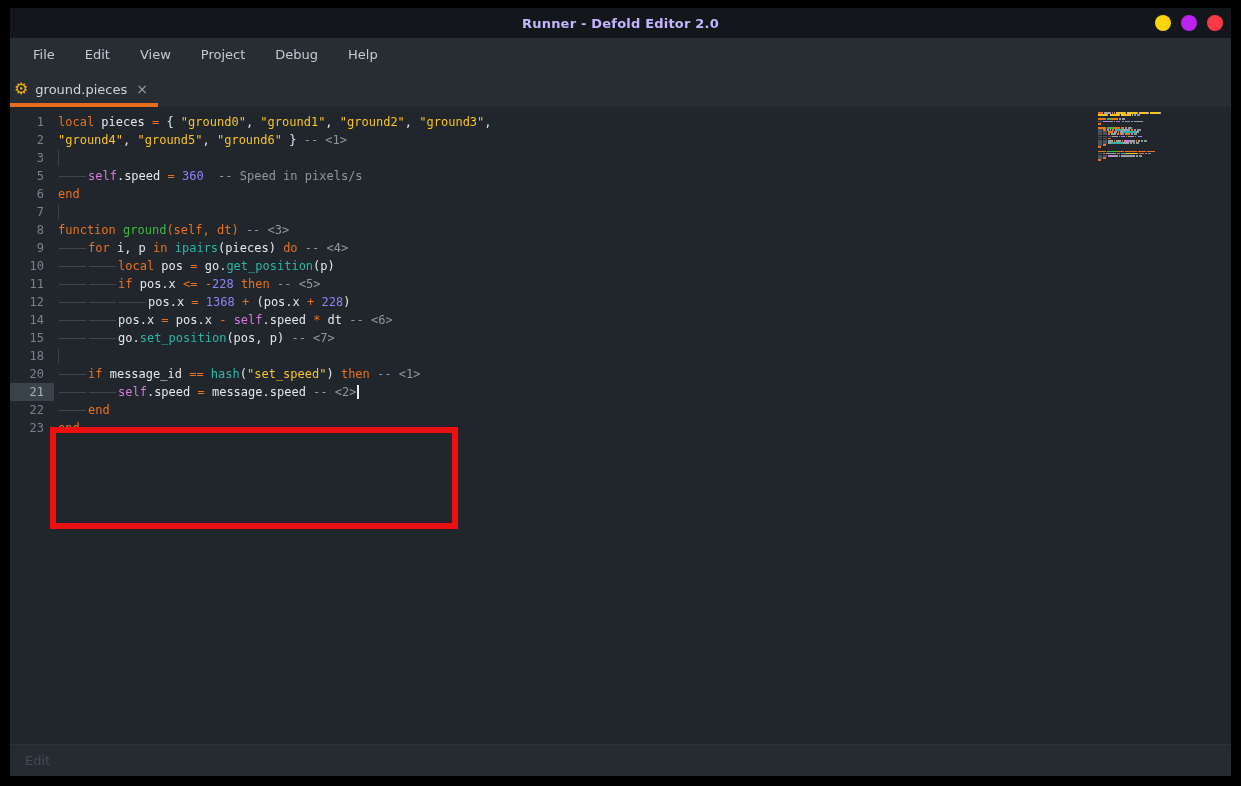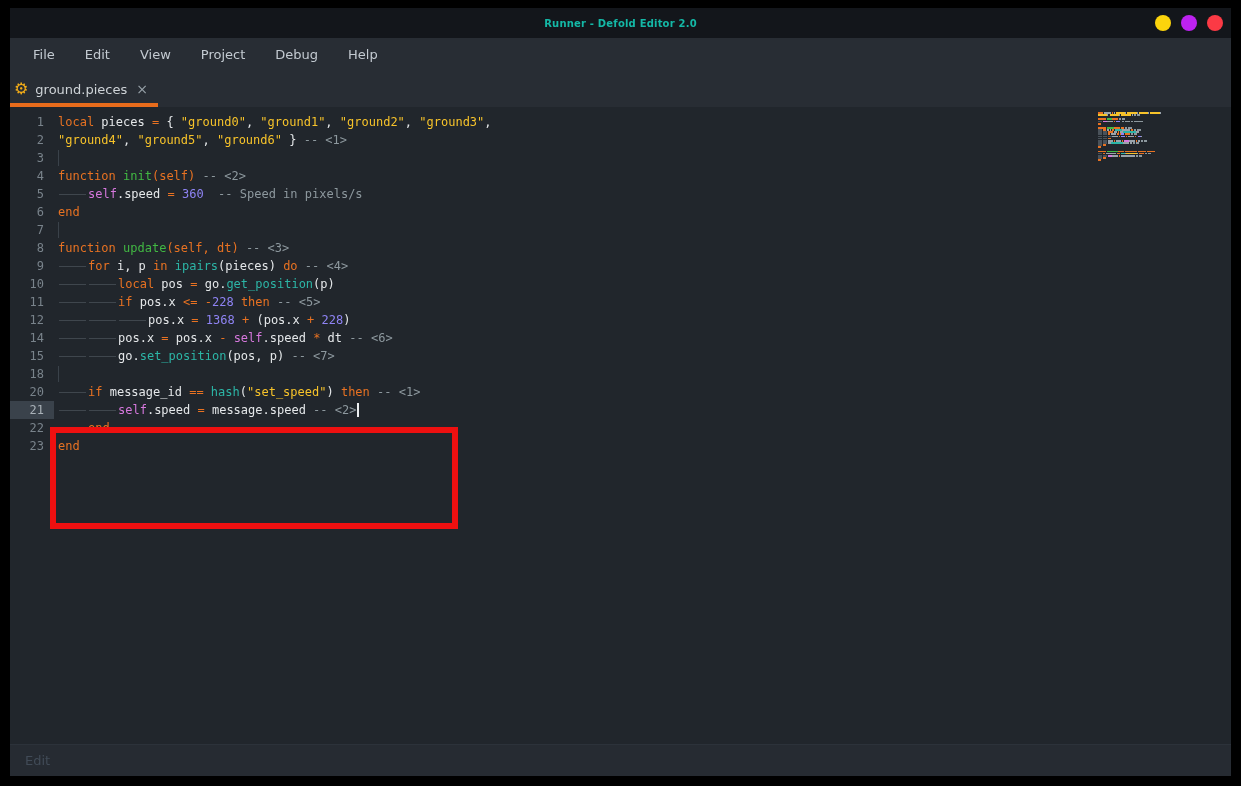--- a/index.html
+++ b/index.html
@@ -5,21 +5,21 @@
   * { margin:0; padding:0; box-sizing:border-box; }
   html,body { width:1241px; height:786px; background:#000; overflow:hidden;
               font-family:"DejaVu Sans", sans-serif; }
   .screen { position:relative; width:1241px; height:786px; background:#000; }
   .window { position:absolute; left:10px; top:8px; width:1221px; height:768px;
             background:#21262c; display:flex; flex-direction:column; }
 
   
   .titlebar { position:relative; height:30px; background:#13161b; flex:0 0 auto;
               display:flex; align-items:center; justify-content:center; }
-  .titlebar .title { color:#14b8a6; font-size:10px; font-weight:bold; letter-spacing:.2px; }
+  .titlebar .title { color:#c4b5fd; font-size:13px; font-weight:bold; letter-spacing:.2px; }
   .win-controls { position:absolute; right:8px; top:7px; display:flex; gap:10px; }
   .dot { width:16px; height:16px; border-radius:50%; display:inline-block; cursor:pointer; }
 
   
   .menubar { height:33px; background:#282d34; flex:0 0 auto; display:flex;
              align-items:center; padding-left:18px; gap:20px; }
   .menu-item { color:#c3cad1; font-size:13px; padding:4px 5px; cursor:default; }
 
   
   .tabbar { height:36px; background:#282d34; flex:0 0 auto; display:flex; align-items:stretch; }
@@ -100,25 +100,24 @@
         <span class="tab-close">×</span>
         <span class="underline"></span>
       </div>
     </div>
 
     <div class="editor">
       <div class="code-lines">
           <div class="line"><span class="ln">1</span><span class="content"><span class="tk-kw">local</span><span class="tk-txt"> pieces </span><span class="tk-kw">=</span><span class="tk-txt"> { </span><span class="tk-str">"ground0"</span><span class="tk-txt">, </span><span class="tk-str">"ground1"</span><span class="tk-txt">, </span><span class="tk-str">"ground2"</span><span class="tk-txt">, </span><span class="tk-str">"ground3"</span><span class="tk-txt">,</span></span></div>
           <div class="line"><span class="ln">2</span><span class="content"><span class="tk-str">"ground4"</span><span class="tk-txt">, </span><span class="tk-str">"ground5"</span><span class="tk-txt">, </span><span class="tk-str">"ground6"</span><span class="tk-txt"> } </span><span class="tk-cmt">-- &lt;1&gt;</span></span></div>
           <div class="line"><span class="ln">3</span><span class="content"><span class="tk-guide"></span></span></div>
-          <div class="line"><span class="ln">4</span><span class="content"><span class="tk-kw">function</span><span class="tk-txt"> </span><span class="tk-fn">init</span><span class="tk-kw">(self)</span><span class="tk-txt"> </span><span class="tk-cmt">-- &lt;2&gt;</span></span></div>
           <div class="line"><span class="ln">5</span><span class="content"><span class="tk-tab"></span><span class="tk-self">self</span><span class="tk-txt">.speed </span><span class="tk-kw">=</span><span class="tk-txt"> </span><span class="tk-num">360</span><span class="tk-txt">  </span><span class="tk-cmt">-- Speed in pixels/s</span></span></div>
           <div class="line"><span class="ln">6</span><span class="content"><span class="tk-kw">end</span></span></div>
           <div class="line"><span class="ln">7</span><span class="content"><span class="tk-guide"></span></span></div>
-          <div class="line"><span class="ln">8</span><span class="content"><span class="tk-kw">function</span><span class="tk-txt"> </span><span class="tk-fn">update</span><span class="tk-kw">(self, dt)</span><span class="tk-txt"> </span><span class="tk-cmt">-- &lt;3&gt;</span></span></div>
+          <div class="line"><span class="ln">8</span><span class="content"><span class="tk-kw">function</span><span class="tk-txt"> </span><span class="tk-fn">ground</span><span class="tk-kw">(self, dt)</span><span class="tk-txt"> </span><span class="tk-cmt">-- &lt;3&gt;</span></span></div>
           <div class="line"><span class="ln">9</span><span class="content"><span class="tk-tab"></span><span class="tk-kw">for</span><span class="tk-txt"> i, p </span><span class="tk-kw">in</span><span class="tk-txt"> </span><span class="tk-call">ipairs</span><span class="tk-txt">(pieces) </span><span class="tk-kw">do</span><span class="tk-txt"> </span><span class="tk-cmt">-- &lt;4&gt;</span></span></div>
           <div class="line"><span class="ln">10</span><span class="content"><span class="tk-tab"></span><span class="tk-tab"></span><span class="tk-kw">local</span><span class="tk-txt"> pos </span><span class="tk-kw">=</span><span class="tk-txt"> go.</span><span class="tk-call">get_position</span><span class="tk-txt">(p)</span></span></div>
           <div class="line"><span class="ln">11</span><span class="content"><span class="tk-tab"></span><span class="tk-tab"></span><span class="tk-kw">if</span><span class="tk-txt"> pos.x </span><span class="tk-kw">&lt;=</span><span class="tk-txt"> </span><span class="tk-kw">-</span><span class="tk-num">228</span><span class="tk-txt"> </span><span class="tk-kw">then</span><span class="tk-txt"> </span><span class="tk-cmt">-- &lt;5&gt;</span></span></div>
           <div class="line"><span class="ln">12</span><span class="content"><span class="tk-tab"></span><span class="tk-tab"></span><span class="tk-tab"></span><span class="tk-txt">pos.x </span><span class="tk-kw">=</span><span class="tk-txt"> </span><span class="tk-num">1368</span><span class="tk-txt"> </span><span class="tk-kw">+</span><span class="tk-txt"> (pos.x </span><span class="tk-kw">+</span><span class="tk-txt"> </span><span class="tk-num">228</span><span class="tk-txt">)</span></span></div>
           <div class="line"><span class="ln">14</span><span class="content"><span class="tk-tab"></span><span class="tk-tab"></span><span class="tk-txt">pos.x </span><span class="tk-kw">=</span><span class="tk-txt"> pos.x </span><span class="tk-kw">-</span><span class="tk-txt"> </span><span class="tk-self">self</span><span class="tk-txt">.speed </span><span class="tk-kw">*</span><span class="tk-txt"> dt </span><span class="tk-cmt">-- &lt;6&gt;</span></span></div>
           <div class="line"><span class="ln">15</span><span class="content"><span class="tk-tab"></span><span class="tk-tab"></span><span class="tk-txt">go.</span><span class="tk-call">set_position</span><span class="tk-txt">(pos, p) </span><span class="tk-cmt">-- &lt;7&gt;</span></span></div>
           <div class="line"><span class="ln">18</span><span class="content"><span class="tk-guide"></span></span></div>
           <div class="line"><span class="ln">20</span><span class="content"><span class="tk-tab"></span><span class="tk-kw">if</span><span class="tk-txt"> message_id </span><span class="tk-kw">==</span><span class="tk-txt"> </span><span class="tk-call">hash</span><span class="tk-txt">(</span><span class="tk-str">"set_speed"</span><span class="tk-txt">) </span><span class="tk-kw">then</span><span class="tk-txt"> </span><span class="tk-cmt">-- &lt;1&gt;</span></span></div>
           <div class="line"><span class="ln active">21</span><span class="content"><span class="tk-tab"></span><span class="tk-tab"></span><span class="tk-self">self</span><span class="tk-txt">.speed </span><span class="tk-kw">=</span><span class="tk-txt"> message.speed </span><span class="tk-cmt">-- &lt;2&gt;</span><span class="tk-caret"></span></span></div>
           <div class="line"><span class="ln">22</span><span class="content"><span class="tk-tab"></span><span class="tk-kw">end</span></span></div>

